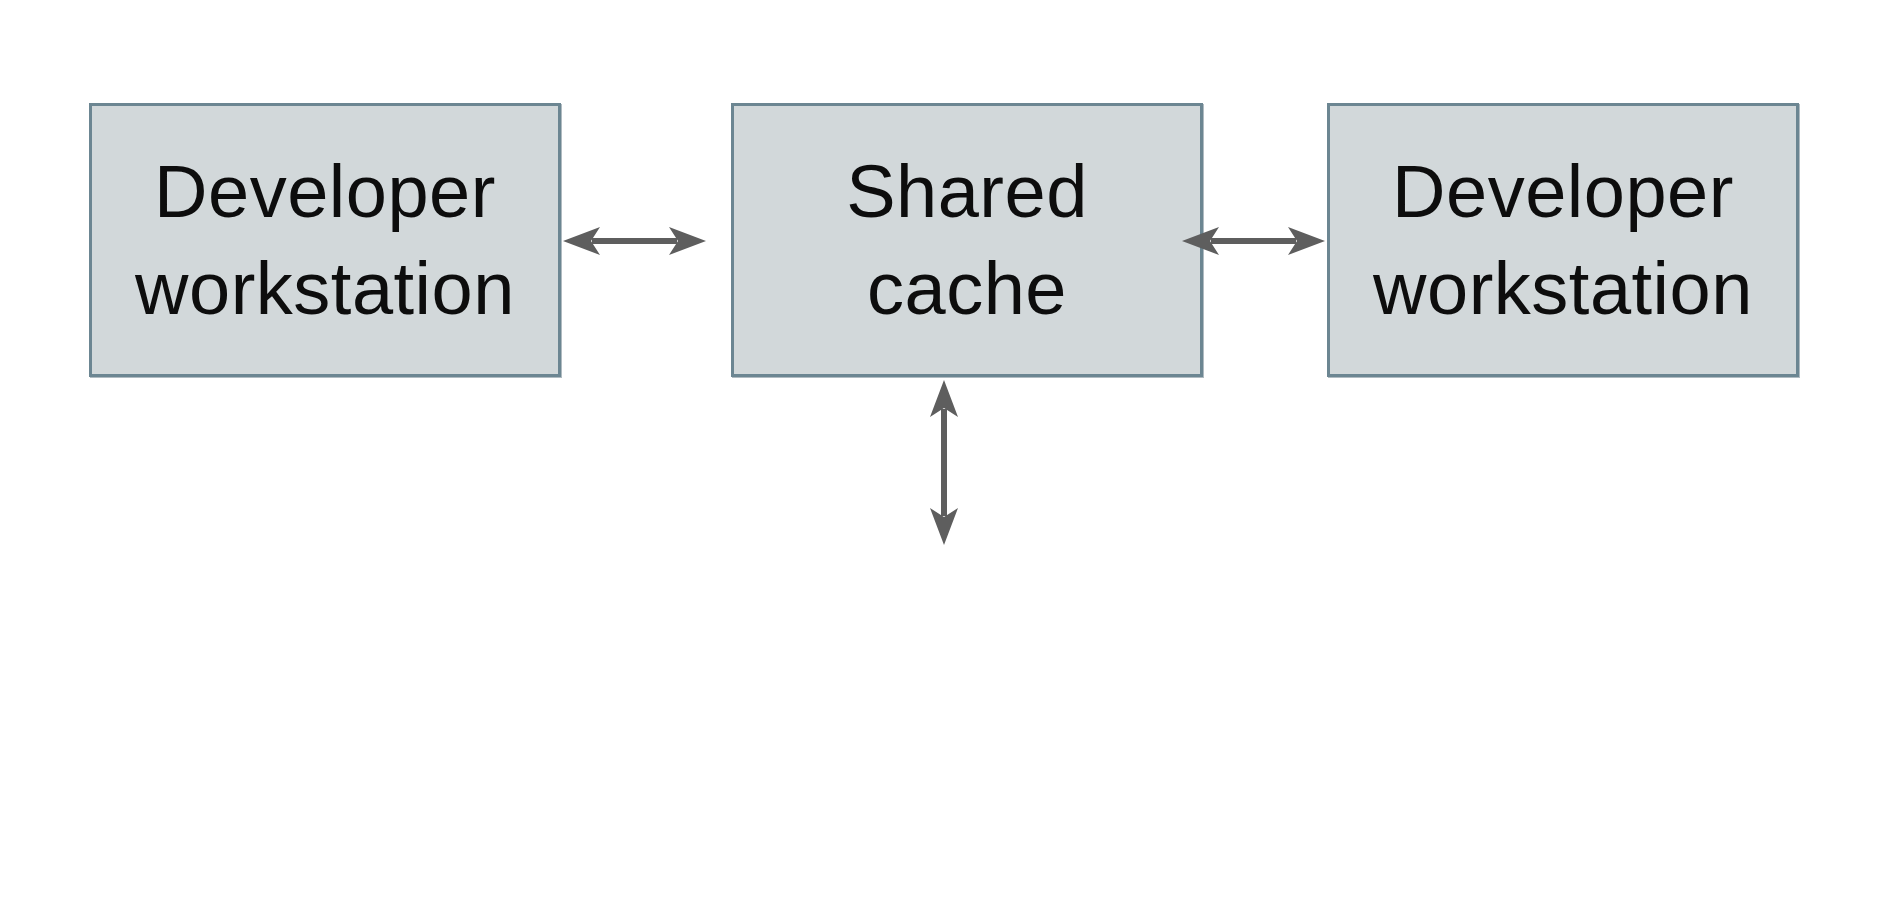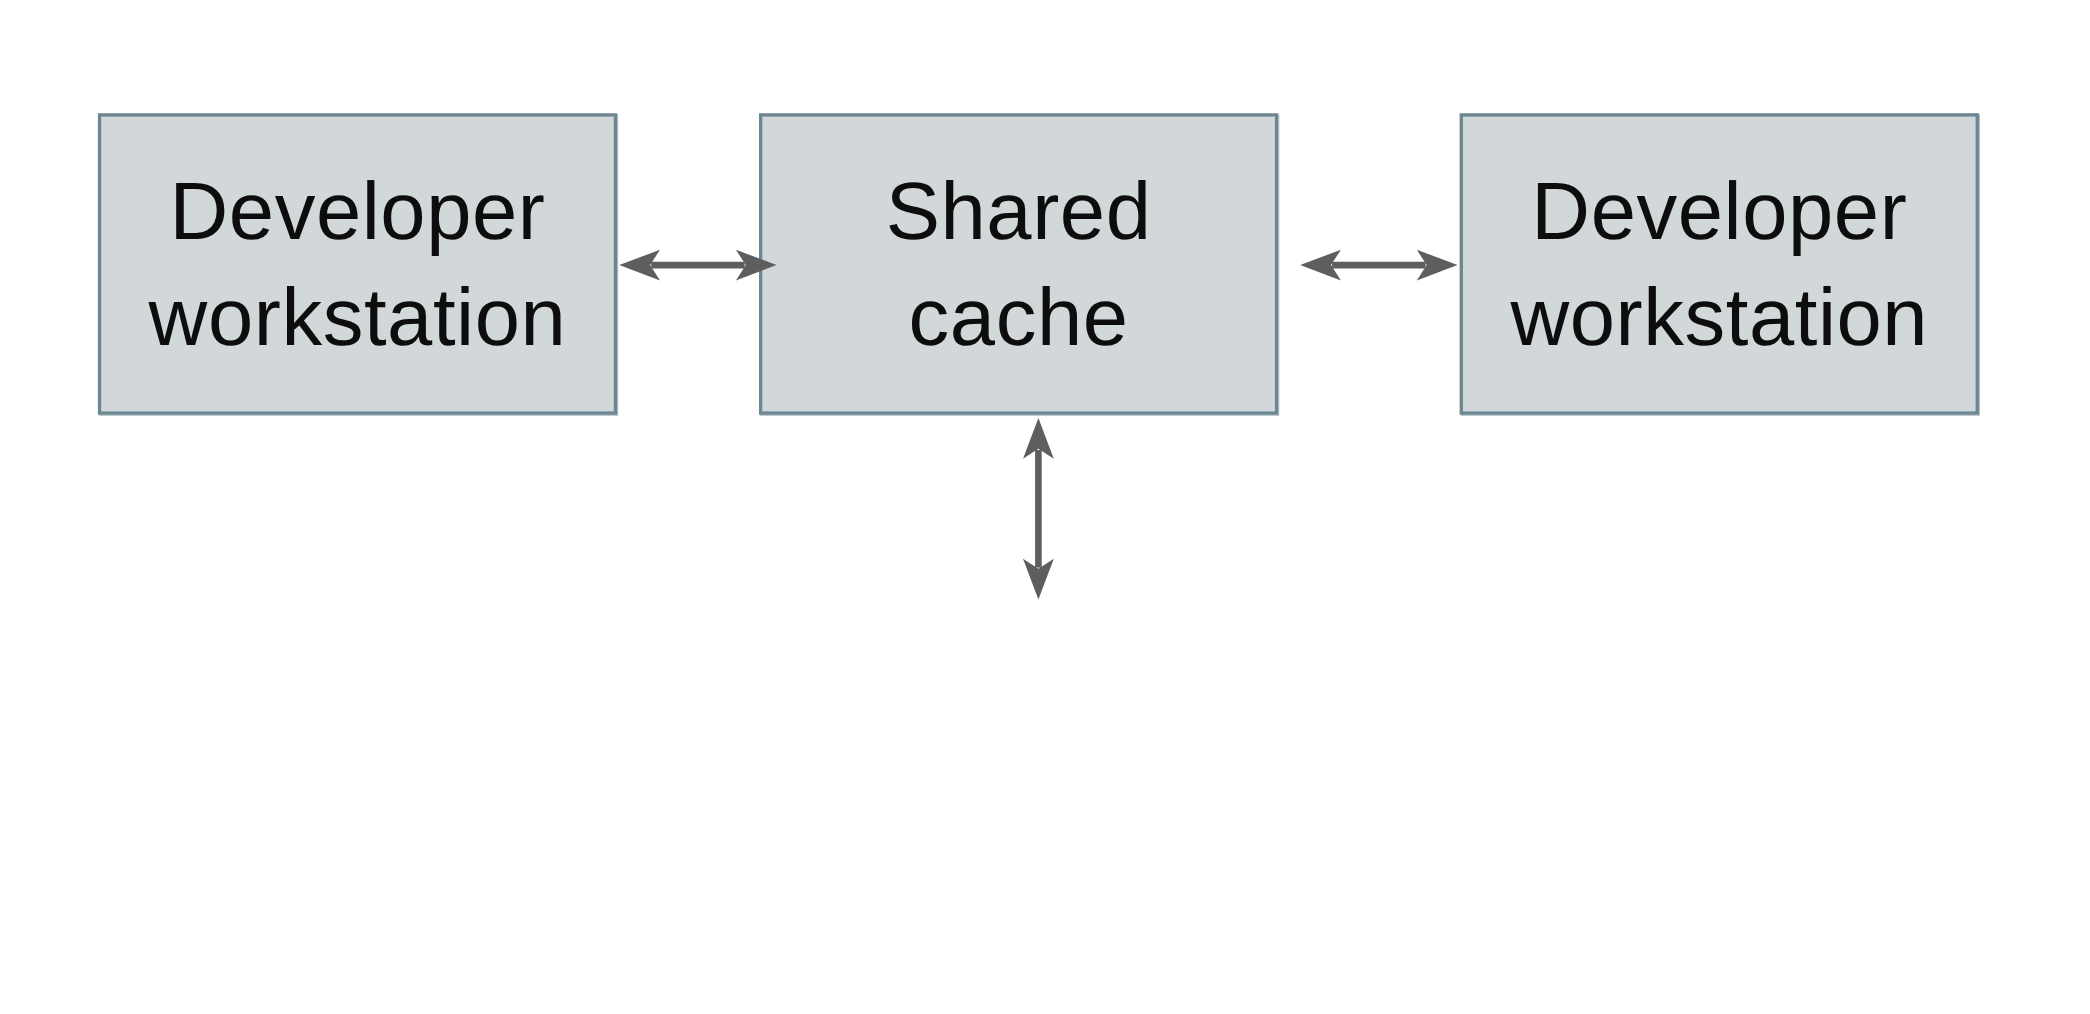--- a/index.html
+++ b/index.html
@@ -29,21 +29,21 @@
     display: block;
     width: 410px;
     text-align: center;
     font-size: 74px;
     line-height: 97px;
     letter-spacing: 0.5px;
     color: var(--text, #0d0d0d);
     word-spacing: 2px;
   }
   #node-workstation-left  { left:  89px; top: 103px; width: 472px; height: 274px; }
-  #node-shared-cache      { left: 690px; top: 103px; width: 472px; height: 274px; }
+  #node-shared-cache      { left: 731px; top: 103px; width: 472px; height: 274px; }
   #node-workstation-right { left: 1327px; top: 103px; width: 472px; height: 274px; }
   #node-ci-server         { left: 708px; top: 547px; width: 474px; height: 276px; }
 
   .arrow-layer {
     position: absolute;
     left: 0; top: 0;
     width: 1900px;
     height: 922px;
     pointer-events: none;
   }

